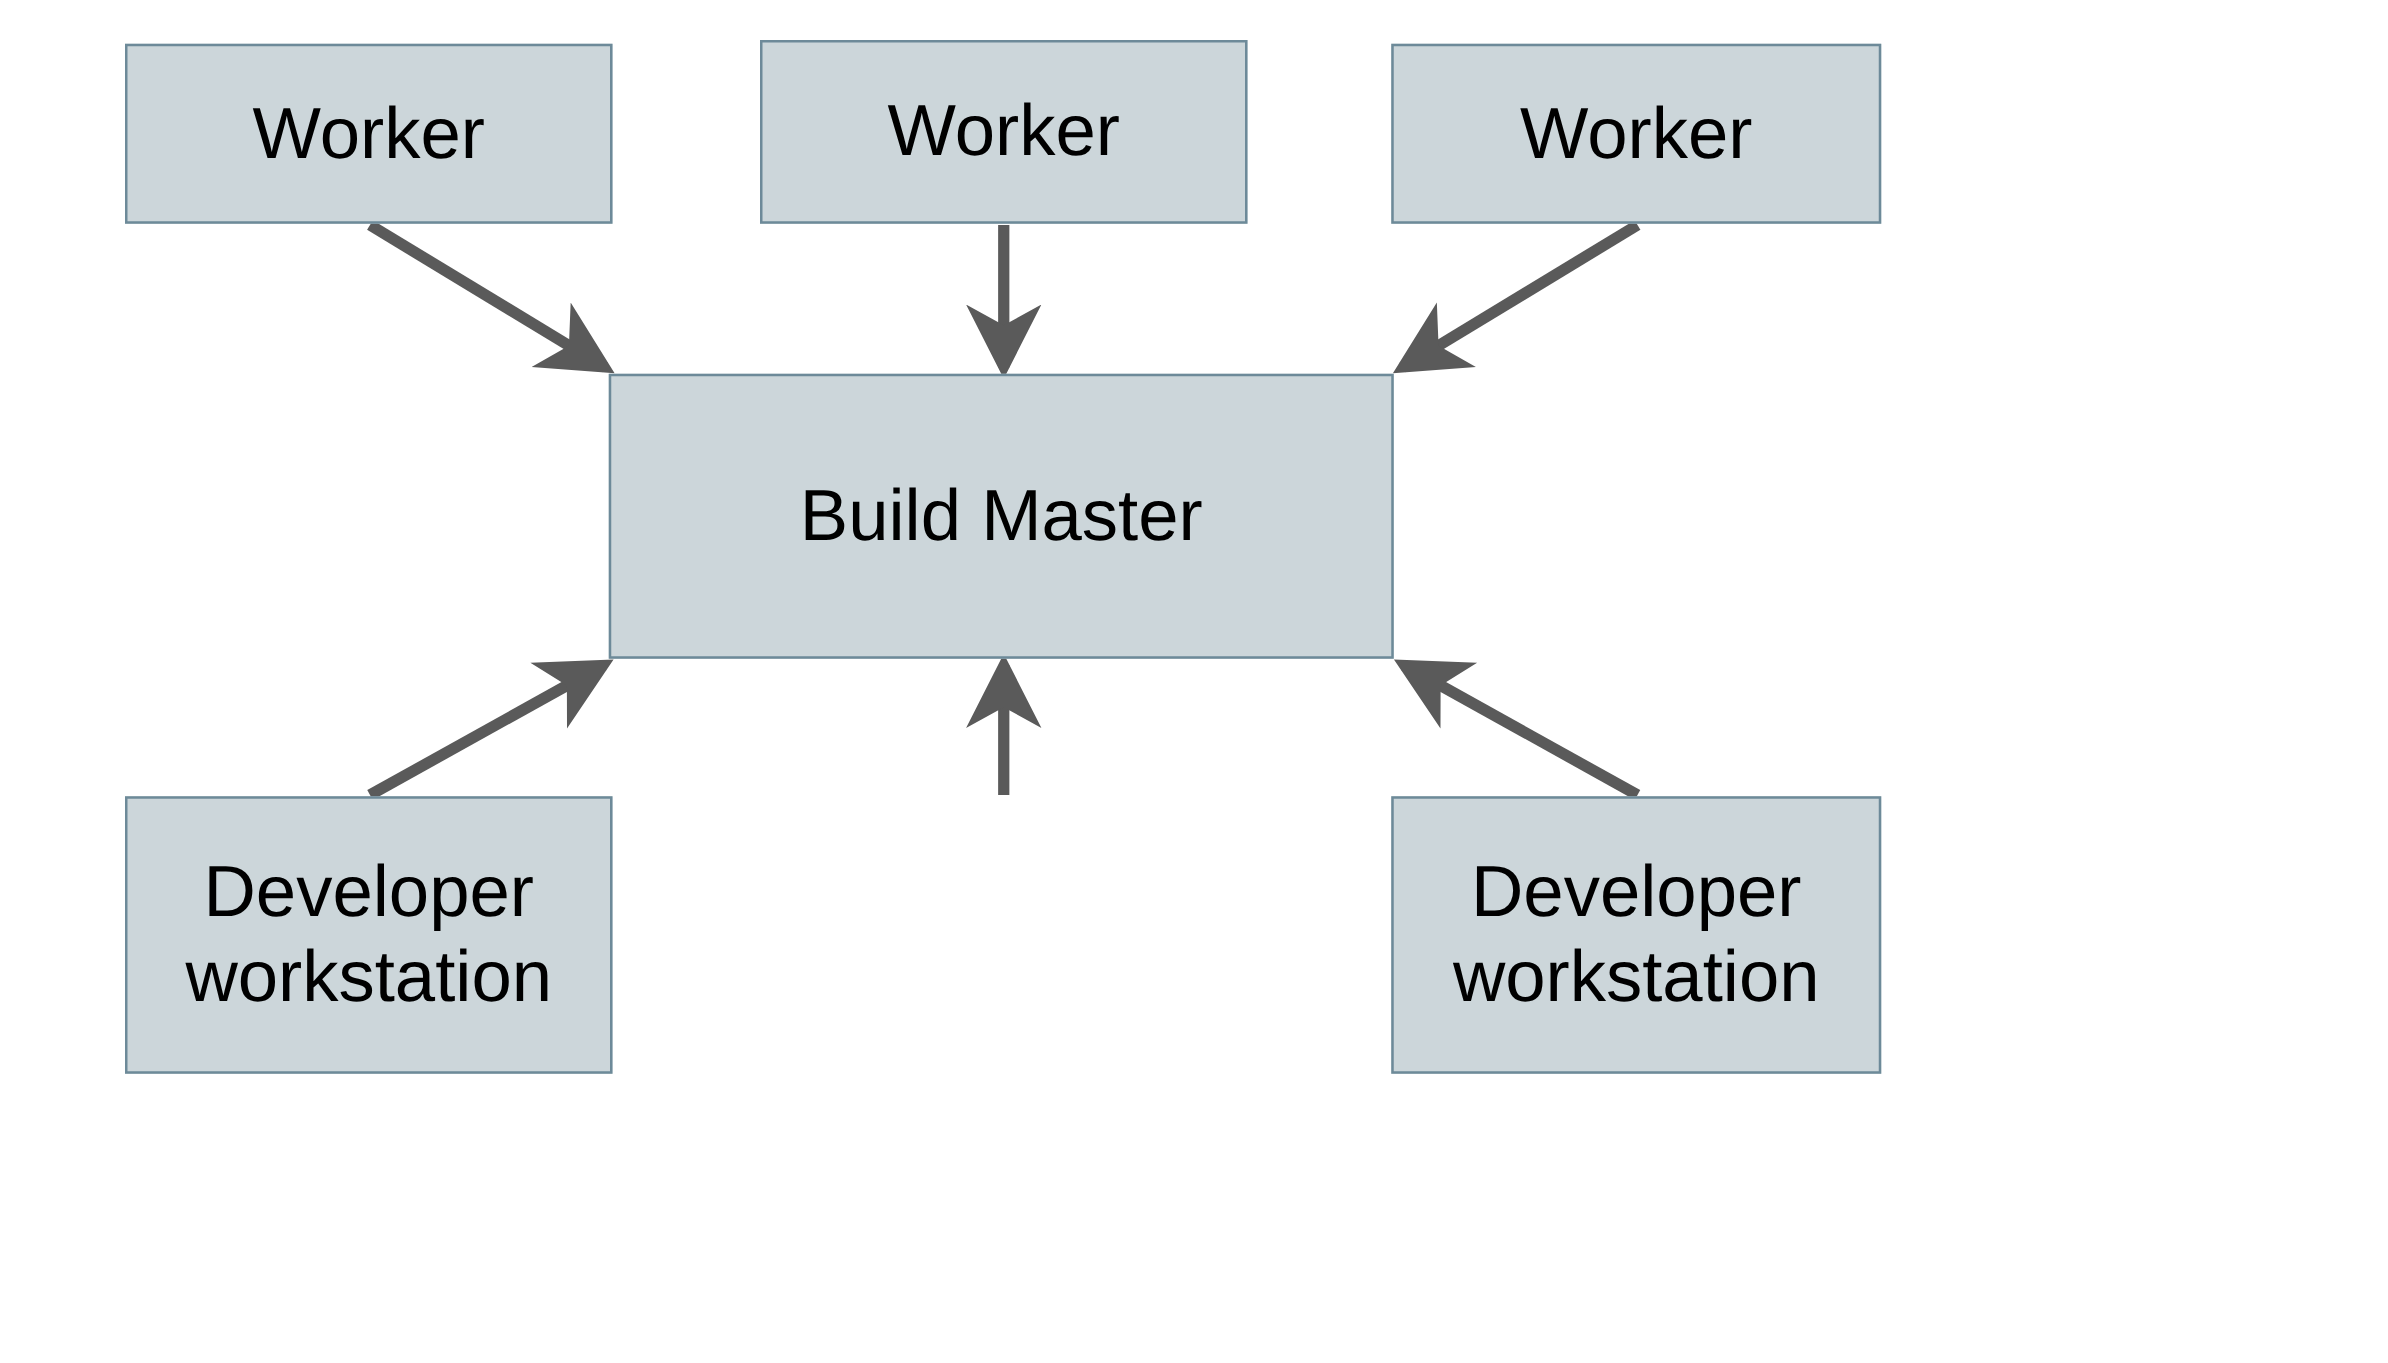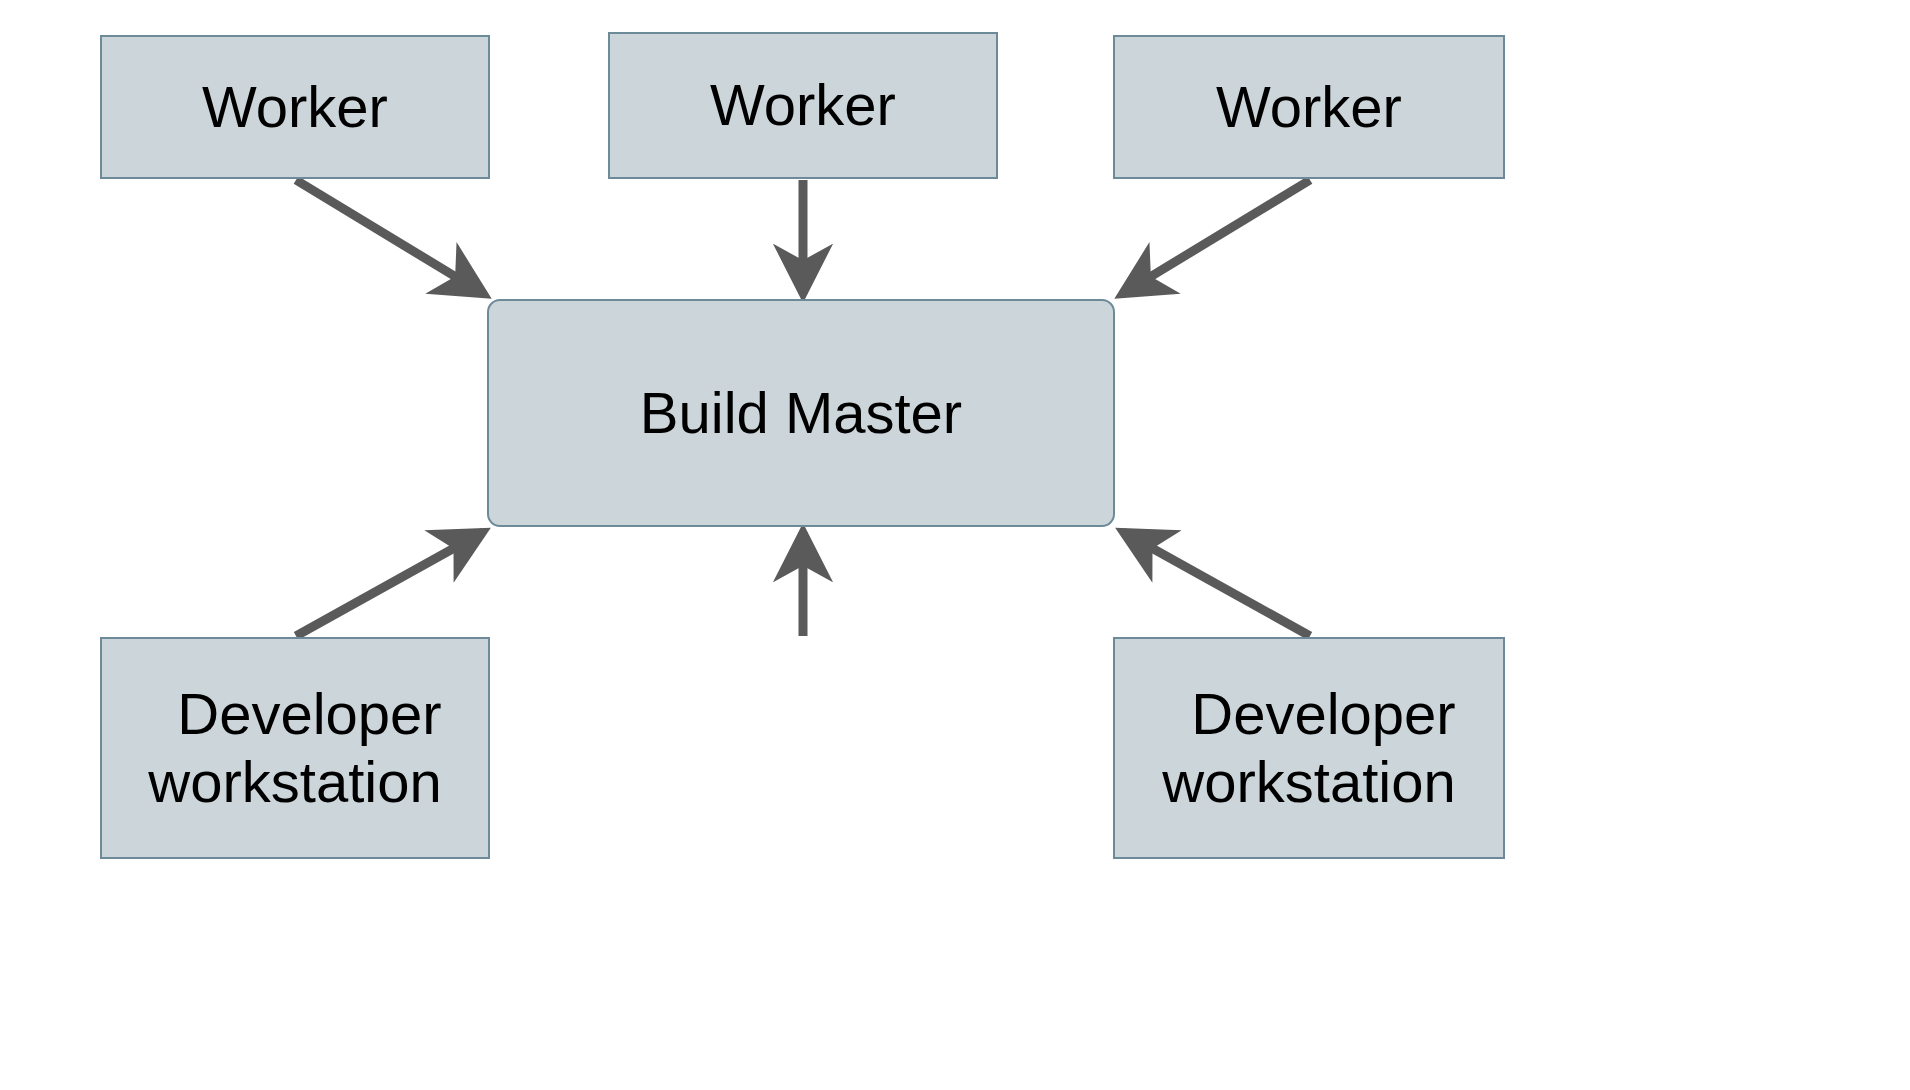--- a/index.html
+++ b/index.html
@@ -29,28 +29,26 @@
     align-items: center;
     justify-content: center;
     text-align: center;
     color: #000000;
     line-height: 1.18;
     white-space: pre-line;
   }
   .node-label {
     display: block;
     padding: 0 8px;
-    text-align: right;
   }
   .node-worker {
     font-size: 58px;
   }
   .node-master {
     font-size: 58px;
-    border-radius: 13px;
   }
   .node-endpoint {
     font-size: 58px;
   }
   #edge-layer {
     position: absolute;
     left: 0;
     top: 0;
     width: 1910px;
     height: 1090px;

